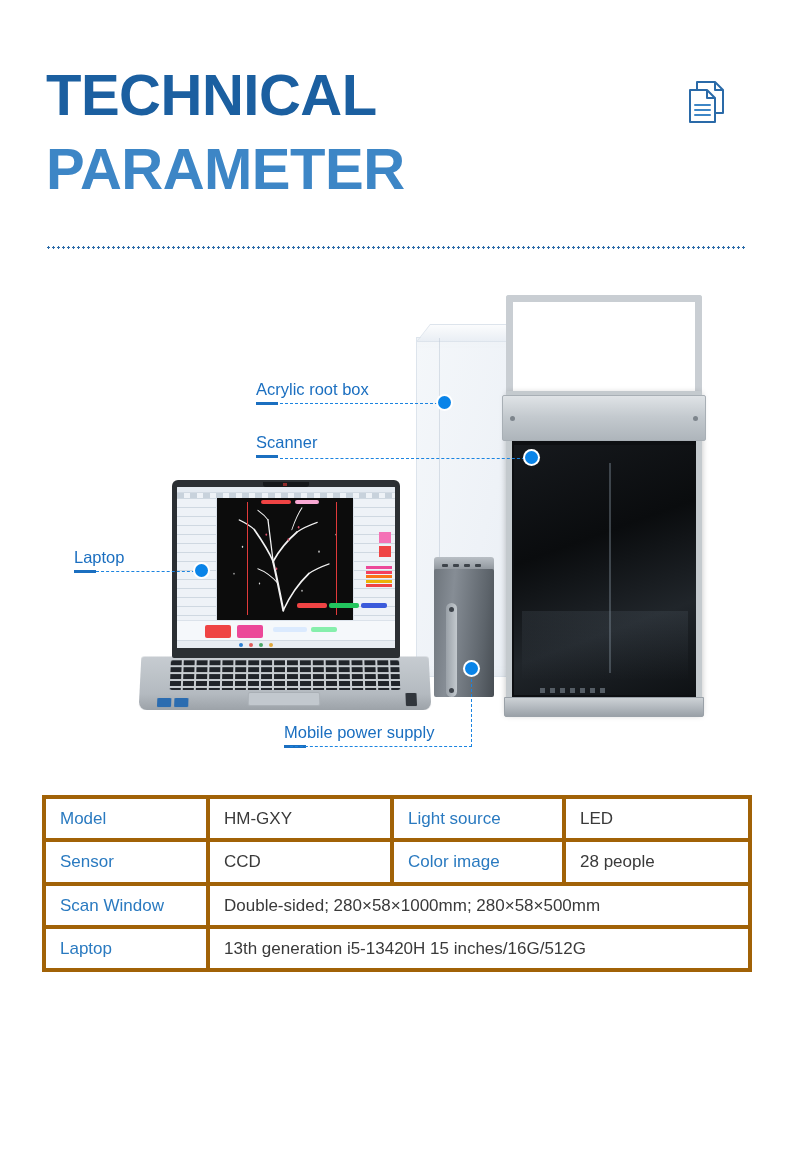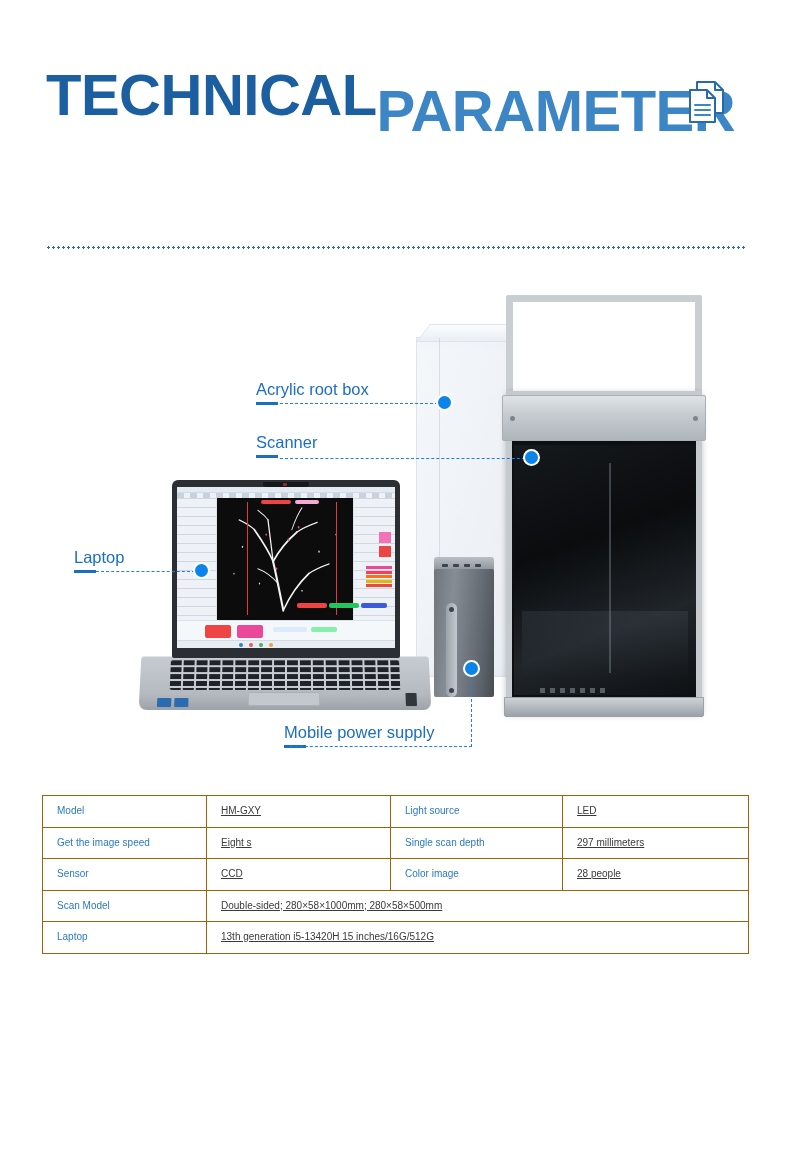--- a/index.html
+++ b/index.html
@@ -6,21 +6,21 @@
   html, body {
     width: 790px; height: 1151px;
     background: #ffffff;
     font-family: "Liberation Sans", sans-serif;
     overflow: hidden;
   }
   .page { position: relative; width: 790px; height: 1151px; background:#fff; }
 
   
   .header { position: absolute; left: 46px; top: 66px; width: 700px; }
-  .title-block { display: flex; }
+  .title-block { display: flex; flex-direction: column; }
   .title-line1 {
     font-size: 58px; font-weight: 700; letter-spacing: -0.5px;
     line-height: 1.0; color: #1b5fa0;
   }
   .title-line2 {
     font-size: 58px; font-weight: 700; letter-spacing: -0.5px;
     line-height: 1.0; color: #3d86c6; margin-top: 16px;
   }
   .doc-icon { position: absolute; right: 16px; top: 12px; width: 46px; height: 48px; }
 
@@ -190,25 +190,25 @@
     position:absolute; width: 13px; height: 13px; border-radius:50%;
     background:#0a84e8; box-shadow: 0 0 0 2px #ffffff;
   }
 
   
   .spec-table {
     position: absolute; left: 42px; top: 795px; width: 706px;
     border-collapse: collapse; table-layout: fixed;
   }
   .spec-table td {
-    border: 1px solid #a16207; padding: 9px 14px; vertical-align: middle;
-    font-size: 10px; line-height: 1.25;
+    border: 4px solid #a16207; padding: 9px 14px; vertical-align: middle;
+    font-size: 17px; line-height: 1.25;
   }
   .k { color: #2a7ac0; }
-  .v { color: #3a3a3a; text-decoration: underline; }
+  .v { color: #3a3a3a; }
   .col-k1 { width: 164px; } .col-v1 { width: 184px; }
   .col-k2 { width: 172px; } .col-v2 { width: 186px; }
 </style>
 </head>
 <body>
 
 <div class="page">
 
   <div class="header">
     <div class="title-block">
@@ -367,33 +367,27 @@
 
   <table class="spec-table">
     <tbody>
       <tr>
         <td class="k col-k1">Model</td>
         <td class="v col-v1">HM-GXY</td>
         <td class="k col-k2">Light source</td>
         <td class="v col-v2">LED</td>
       </tr>
       <tr>
-        <td class="k">Get the image speed</td>
-        <td class="v">Eight s</td>
-        <td class="k">Single scan depth</td>
-        <td class="v">297 millimeters</td>
-      </tr>
-      <tr>
         <td class="k">Sensor</td>
         <td class="v">CCD</td>
         <td class="k">Color image</td>
         <td class="v">28 people</td>
       </tr>
       <tr>
-        <td class="k">Scan Model</td>
+        <td class="k">Scan Window</td>
         <td class="v" colspan="3">Double-sided; 280×58×1000mm; 280×58×500mm</td>
       </tr>
       <tr>
         <td class="k">Laptop</td>
         <td class="v" colspan="3">13th generation i5-13420H 15 inches/16G/512G</td>
       </tr>
     </tbody>
   </table>
 
 </div>

